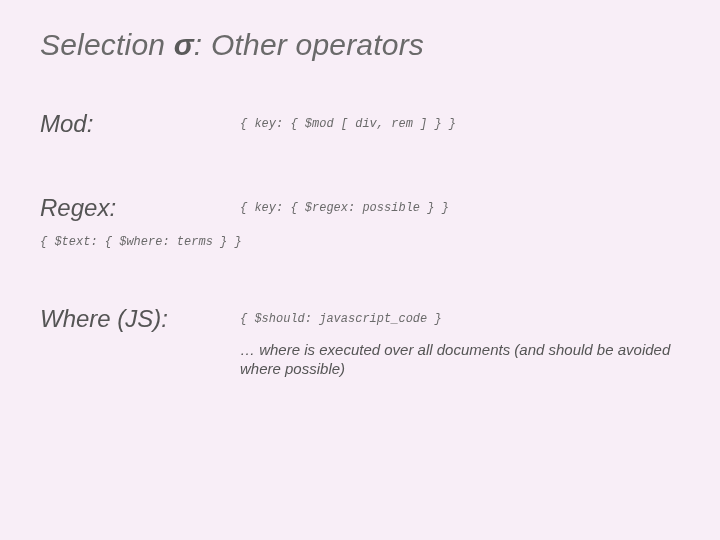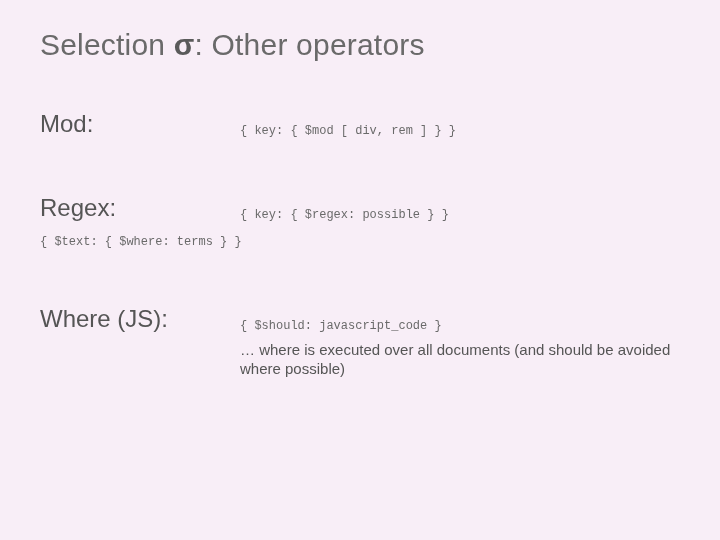--- a/index.html
+++ b/index.html
@@ -11,35 +11,36 @@
     font-family: "Segoe UI", "Helvetica Neue", Arial, sans-serif;
     color: #555;
     overflow: hidden;
   }
   .slide {
     box-sizing: border-box;
     width: 720px;
     height: 540px;
     padding: 28px 34px 20px 40px;
     position: relative;
+    font-style: italic;
   }
   .title {
     font-size: 30px;
     font-weight: 300;
     color: #6a6a6a;
     margin-bottom: 48px;
     letter-spacing: 0.2px;
   }
   .title .sigma {
     font-weight: 700;
     color: #5a5a5a;
   }
   .row {
     display: flex;
-    align-items: flex-end;
+    align-items: center;
     margin-bottom: 34px;
   }
   .row.tight { margin-bottom: 13px; }
   .row.wide-gap { margin-bottom: 56px; }
   .label {
     flex: 0 0 200px;
     font-size: 24px;
     font-weight: 300;
     color: #555;
   }

